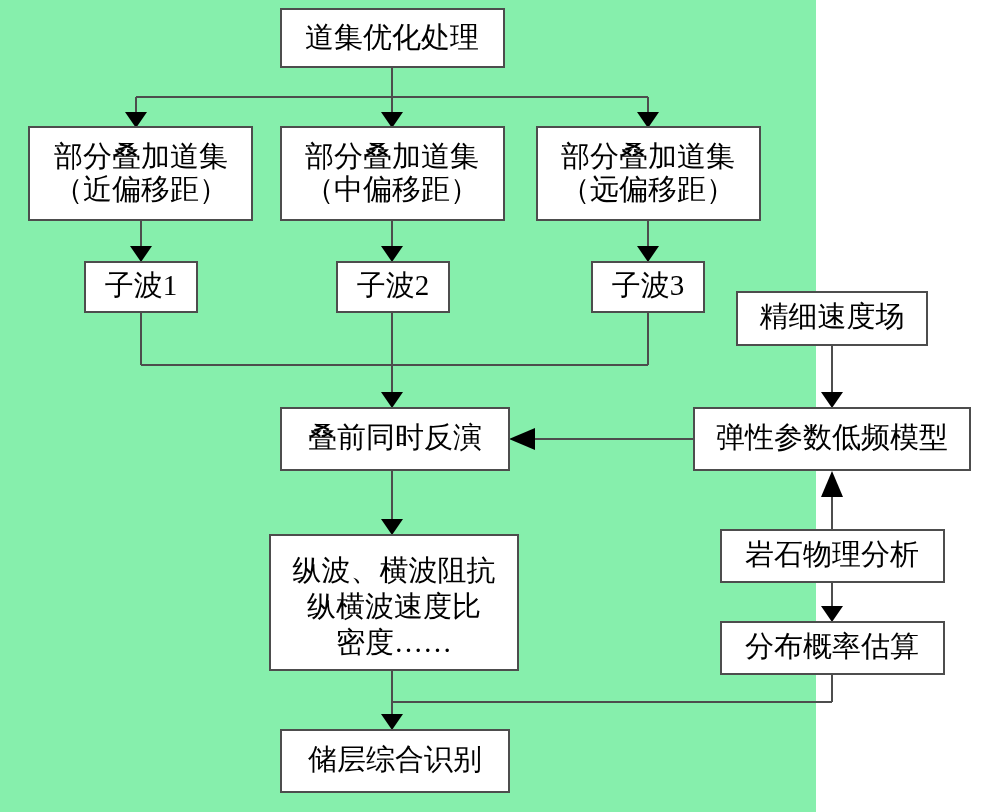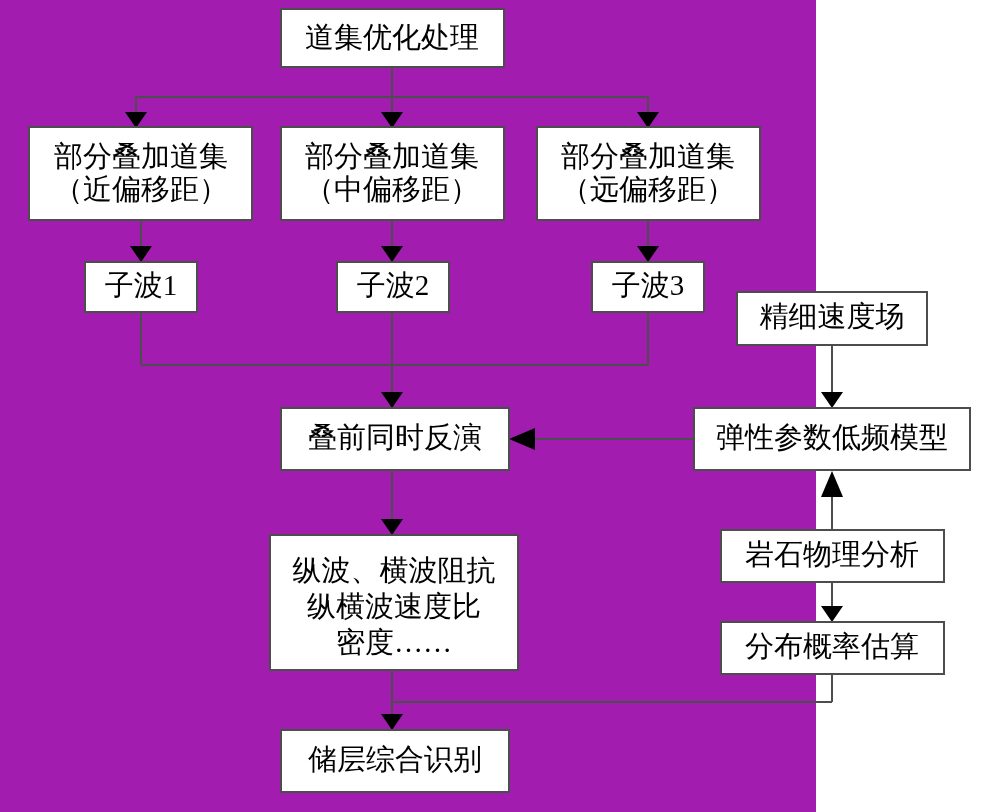--- a/index.html
+++ b/index.html
@@ -10,21 +10,21 @@
   body {
     width: 1000px;
     height: 812px;
     font-family: "Liberation Serif", "DejaVu Serif", serif;
     overflow: hidden;
   }
   #flow-root {
     position: relative;
     width: 816px;
     height: 812px;
-    background: #a21caf;
+    background: #86efac;
   }
   svg#flow-svg {
     position: absolute;
     top: 0;
     left: 0;
     width: 1000px;
     height: 812px;
   }
   .node-rect {
     fill: #ffffff;

